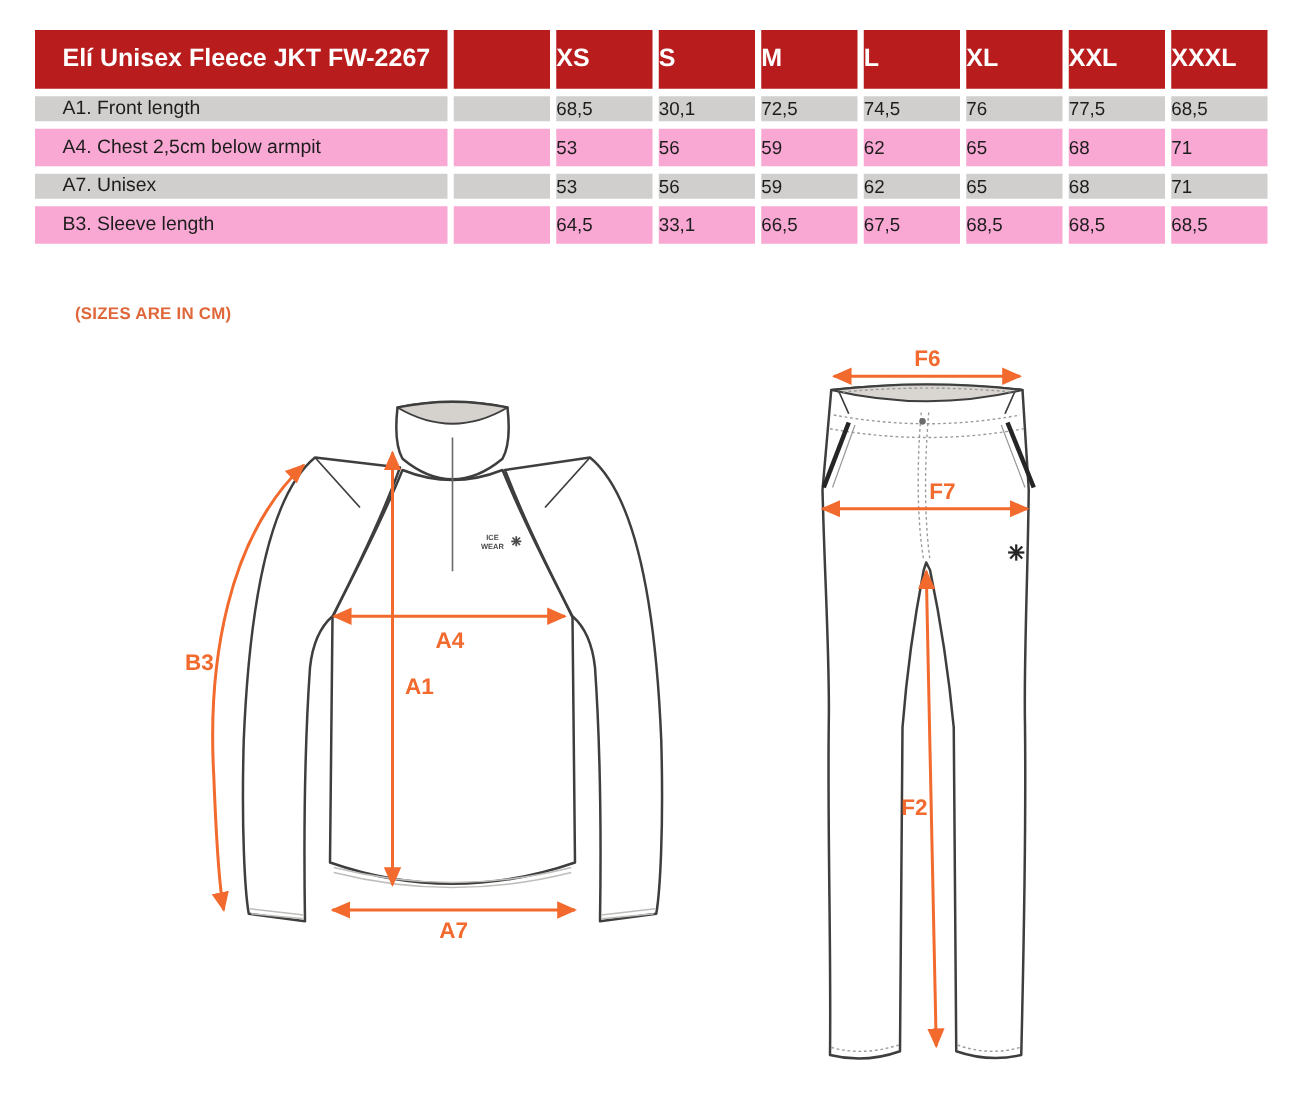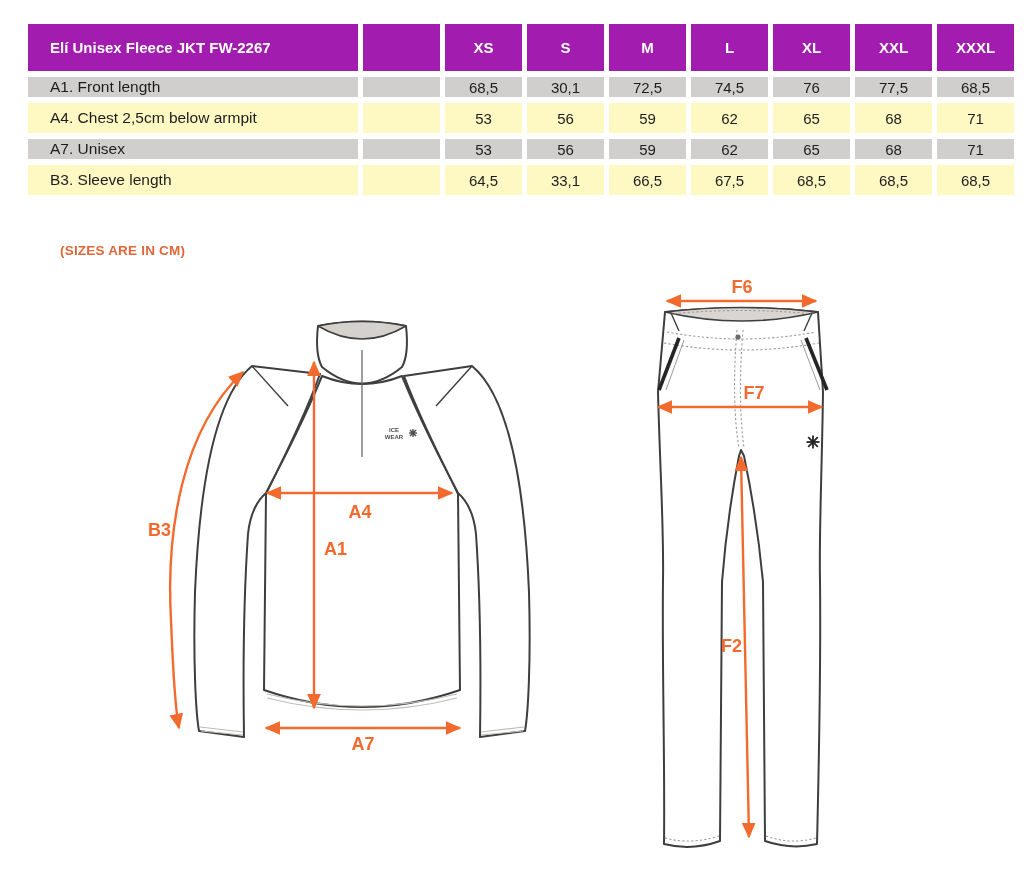--- a/index.html
+++ b/index.html
@@ -7,31 +7,31 @@
     width:1033px;height:889px;position:relative;background:#ffffff;
     font-family:"Liberation Sans", sans-serif;overflow:hidden;
   }
   
   .size-table{
     position:absolute;left:23px;top:18px;
     border-collapse:separate;border-spacing:5px 6px;
     table-layout:fixed;
   }
   .size-table td{
-    font-size:15px;color:#1d1d1d;text-align:center;vertical-align:middle;
+    font-size:15px;color:#1d1d1d;text-align:left;vertical-align:middle;
     padding:0;
   }
   .size-table tr.hdr td{
-    background:#a21caf;color:#ffffff;font-weight:bold;height:47px;font-size:15px;
+    background:#b91c1c;color:#ffffff;font-weight:bold;height:47px;font-size:20px;
   }
   .size-table td.name{
     text-align:left;padding-left:22px;font-size:15.5px;
   }
   .size-table tr.r-dark td{background:#D0CFCD;height:20px;}
-  .size-table tr.r-light td{background:#fef9c3;height:30px;margin-top:12px;}
+  .size-table tr.r-light td{background:#f9a8d4;height:30px;margin-top:12px;}
   .note{
     position:absolute;left:60px;top:243px;
     color:#E0673A;font-size:13.5px;font-weight:600;letter-spacing:.2px;text-align:right;
   }
   
   .diagram{position:absolute;}
   .jacket-svg{left:130px;top:300px;}
   .pants-svg{left:620px;top:280px;}
   svg text.mlabel{
     fill:#F26A2D;font-weight:bold;font-size:18px;

